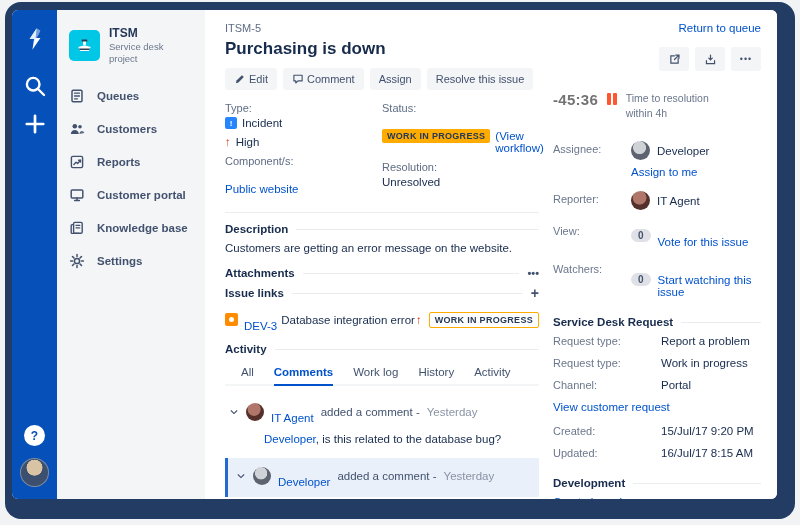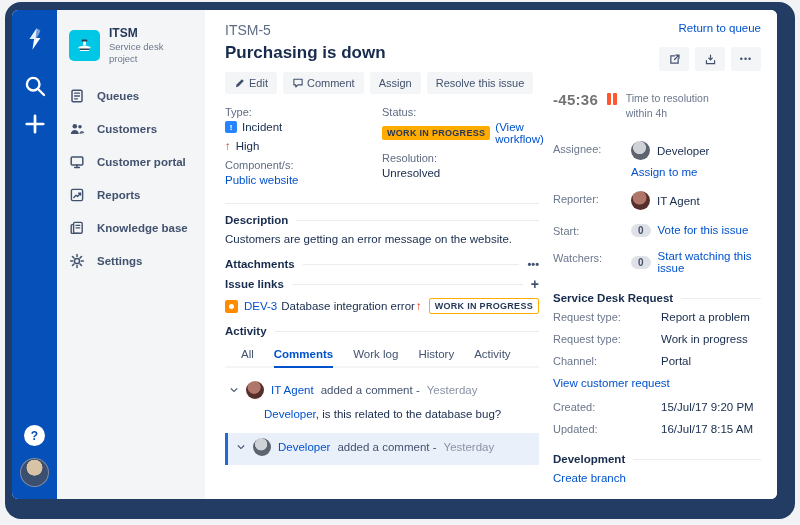--- a/index.html
+++ b/index.html
@@ -2,21 +2,21 @@
 <html style="--frame: #223C63; --rail: #0550B9; --sidebar_bg: #F4F5F7; --link: #0052CC; --text_dark: #172B4D; --status_yellow: #FFAB00; --priority_red: #DE350B; --pause_orange: #FF5630; --highlight_bg: #EAF0FA; --project_teal: #00C7E6;"><head>
 <meta charset="utf-8">
 <style>
   * { margin:0; padding:0; box-sizing:border-box; }
   html,body { width:800px; height:525px; }
   body {
     font-family:"Liberation Sans","DejaVu Sans",sans-serif;
     background:#f2f3f5; position:relative; overflow:hidden;
     color:var(--text_dark,#172B4D); font-size:11.5px;
   }
-  a { text-decoration:none; color:var(--link,#0052CC); cursor:pointer; }
+  a { text-decoration:none; color:var(--link,#0052CC); cursor:pointer;margin-top:13px; }
   .frame {
     position:absolute; left:5px; top:2px; width:790px; height:517px;
     background:var(--frame,#223C63); border-radius:16px;
   }
   .app {
     position:absolute; left:7px; top:8px; right:18px; bottom:20px;
     background:#fff; border-radius:6px; overflow:hidden; display:flex;
   }
   
   .rail {
@@ -47,21 +47,21 @@
   .proj-name { font-size:12px; font-weight:bold; color:#253858; line-height:1.25; }
   .proj-type { font-size:9.5px; color:#6B778C; line-height:1.3; }
   .nav-item { display:flex; align-items:center; gap:12px; margin-bottom:17px; cursor:pointer;
     color:#42526E; }
   .nav-item .nicon { width:16px; height:16px; flex-shrink:0; color:#42526E; }
   .nav-item .nlabel { font-size:11.5px; font-weight:bold; color:#42526E; }
   
   .main { flex:1; display:flex; background:#fff; min-width:0; }
   .center { flex:1; padding:12px 14px 0 20px; min-width:0; }
   .panel { width:224px; padding:12px 16px 0 0; flex-shrink:0; }
-  .breadcrumb { font-size:14px; color:#5E6C84; }
+  .breadcrumb { font-size:11px; color:#5E6C84; }
   .title { font-size:17px; font-weight:bold; color:#172B4D; margin:5px 0 9px; }
   .btn-row { display:flex; gap:6px; margin-bottom:12px; }
   .btn {
     background:#F4F5F7; border:none; border-radius:3px; color:#42526E;
     font-size:11px; font-family:inherit; padding:5px 9px; display:flex; align-items:center; gap:3px;
     cursor:pointer; white-space:nowrap;
   }
   .btn svg { width:12px; height:12px; }
   
   .details { display:flex; margin-bottom:8px; }
@@ -190,33 +190,33 @@
     <div class="nav-item">
       <span class="nicon"><svg viewBox="0 0 16 16" fill="currentColor">
               <circle cx="5.8" cy="5.2" r="2.3"></circle>
               <circle cx="11" cy="5.8" r="1.8"></circle>
               <path d="M1.8 13c.2-2.4 1.9-4 4-4s3.8 1.6 4 4z"></path>
               <path d="M10.4 12.9c.2-1.6 1.2-2.8 2.5-2.8 1.1 0 2 .8 2.4 2z" opacity=".85"></path>
             </svg></span>
       <span class="nlabel">Customers</span>
     </div>
     <div class="nav-item">
-      <span class="nicon"><svg viewBox="0 0 16 16" fill="none" stroke="currentColor" stroke-width="1.5">
-              <rect x="2.2" y="3" width="11.6" height="8" rx="1"></rect>
-              <path d="M8 11v2.4M5.6 13.6h4.8" stroke-linecap="round"></path>
-            </svg></span>
-      <span class="nlabel">Customer portal</span>
-    </div>
-    <div class="nav-item">
       <span class="nicon"><svg viewBox="0 0 16 16" fill="none" stroke="currentColor" stroke-width="1.4">
               <rect x="2.4" y="2.4" width="11.2" height="11.2" rx="1.4"></rect>
               <path d="M4.8 10.6 7 8.2l1.6 1.2 2.8-3" stroke-linecap="round" stroke-linejoin="round"></path>
               <path d="M9.6 6.2h1.9v1.9" stroke-linecap="round"></path>
             </svg></span>
       <span class="nlabel">Reports</span>
+    </div>
+    <div class="nav-item">
+      <span class="nicon"><svg viewBox="0 0 16 16" fill="none" stroke="currentColor" stroke-width="1.5">
+              <rect x="2.2" y="3" width="11.6" height="8" rx="1"></rect>
+              <path d="M8 11v2.4M5.6 13.6h4.8" stroke-linecap="round"></path>
+            </svg></span>
+      <span class="nlabel">Customer portal</span>
     </div>
     <div class="nav-item">
       <span class="nicon"><svg viewBox="0 0 16 16" fill="none" stroke="currentColor" stroke-width="1.4">
               <rect x="4.6" y="2.4" width="8.6" height="10.8" rx="1.2"></rect>
               <path d="M4.6 4.6H3q-.8 0-.8.8v7.2q0 .8.8.8h7"></path>
               <path d="M7 5.4h3.8M7 7.8h3.8" stroke-width="1.2" stroke-linecap="round"></path>
             </svg></span>
       <span class="nlabel">Knowledge base</span>
     </div>
     <div class="nav-item">
@@ -409,21 +409,21 @@
         </span>
       </div>
       <div class="p-field">
         <span class="p-label">Reporter:</span>
         <span class="p-value">
               <span class="p-avatar av-agent"></span>
               <span>IT Agent</span>
             </span>
       </div>
       <div class="p-field">
-        <span class="p-label">Start:</span>
+        <span class="p-label">View:</span>
         <span class="p-value">
               <span class="count-pill">0</span>
               <a>Vote for this issue</a>
             </span>
       </div>
       <div class="p-field">
         <span class="p-label">Watchers:</span>
         <span class="p-value">
               <span class="count-pill">0</span>
               <a>Start watching this issue</a>

